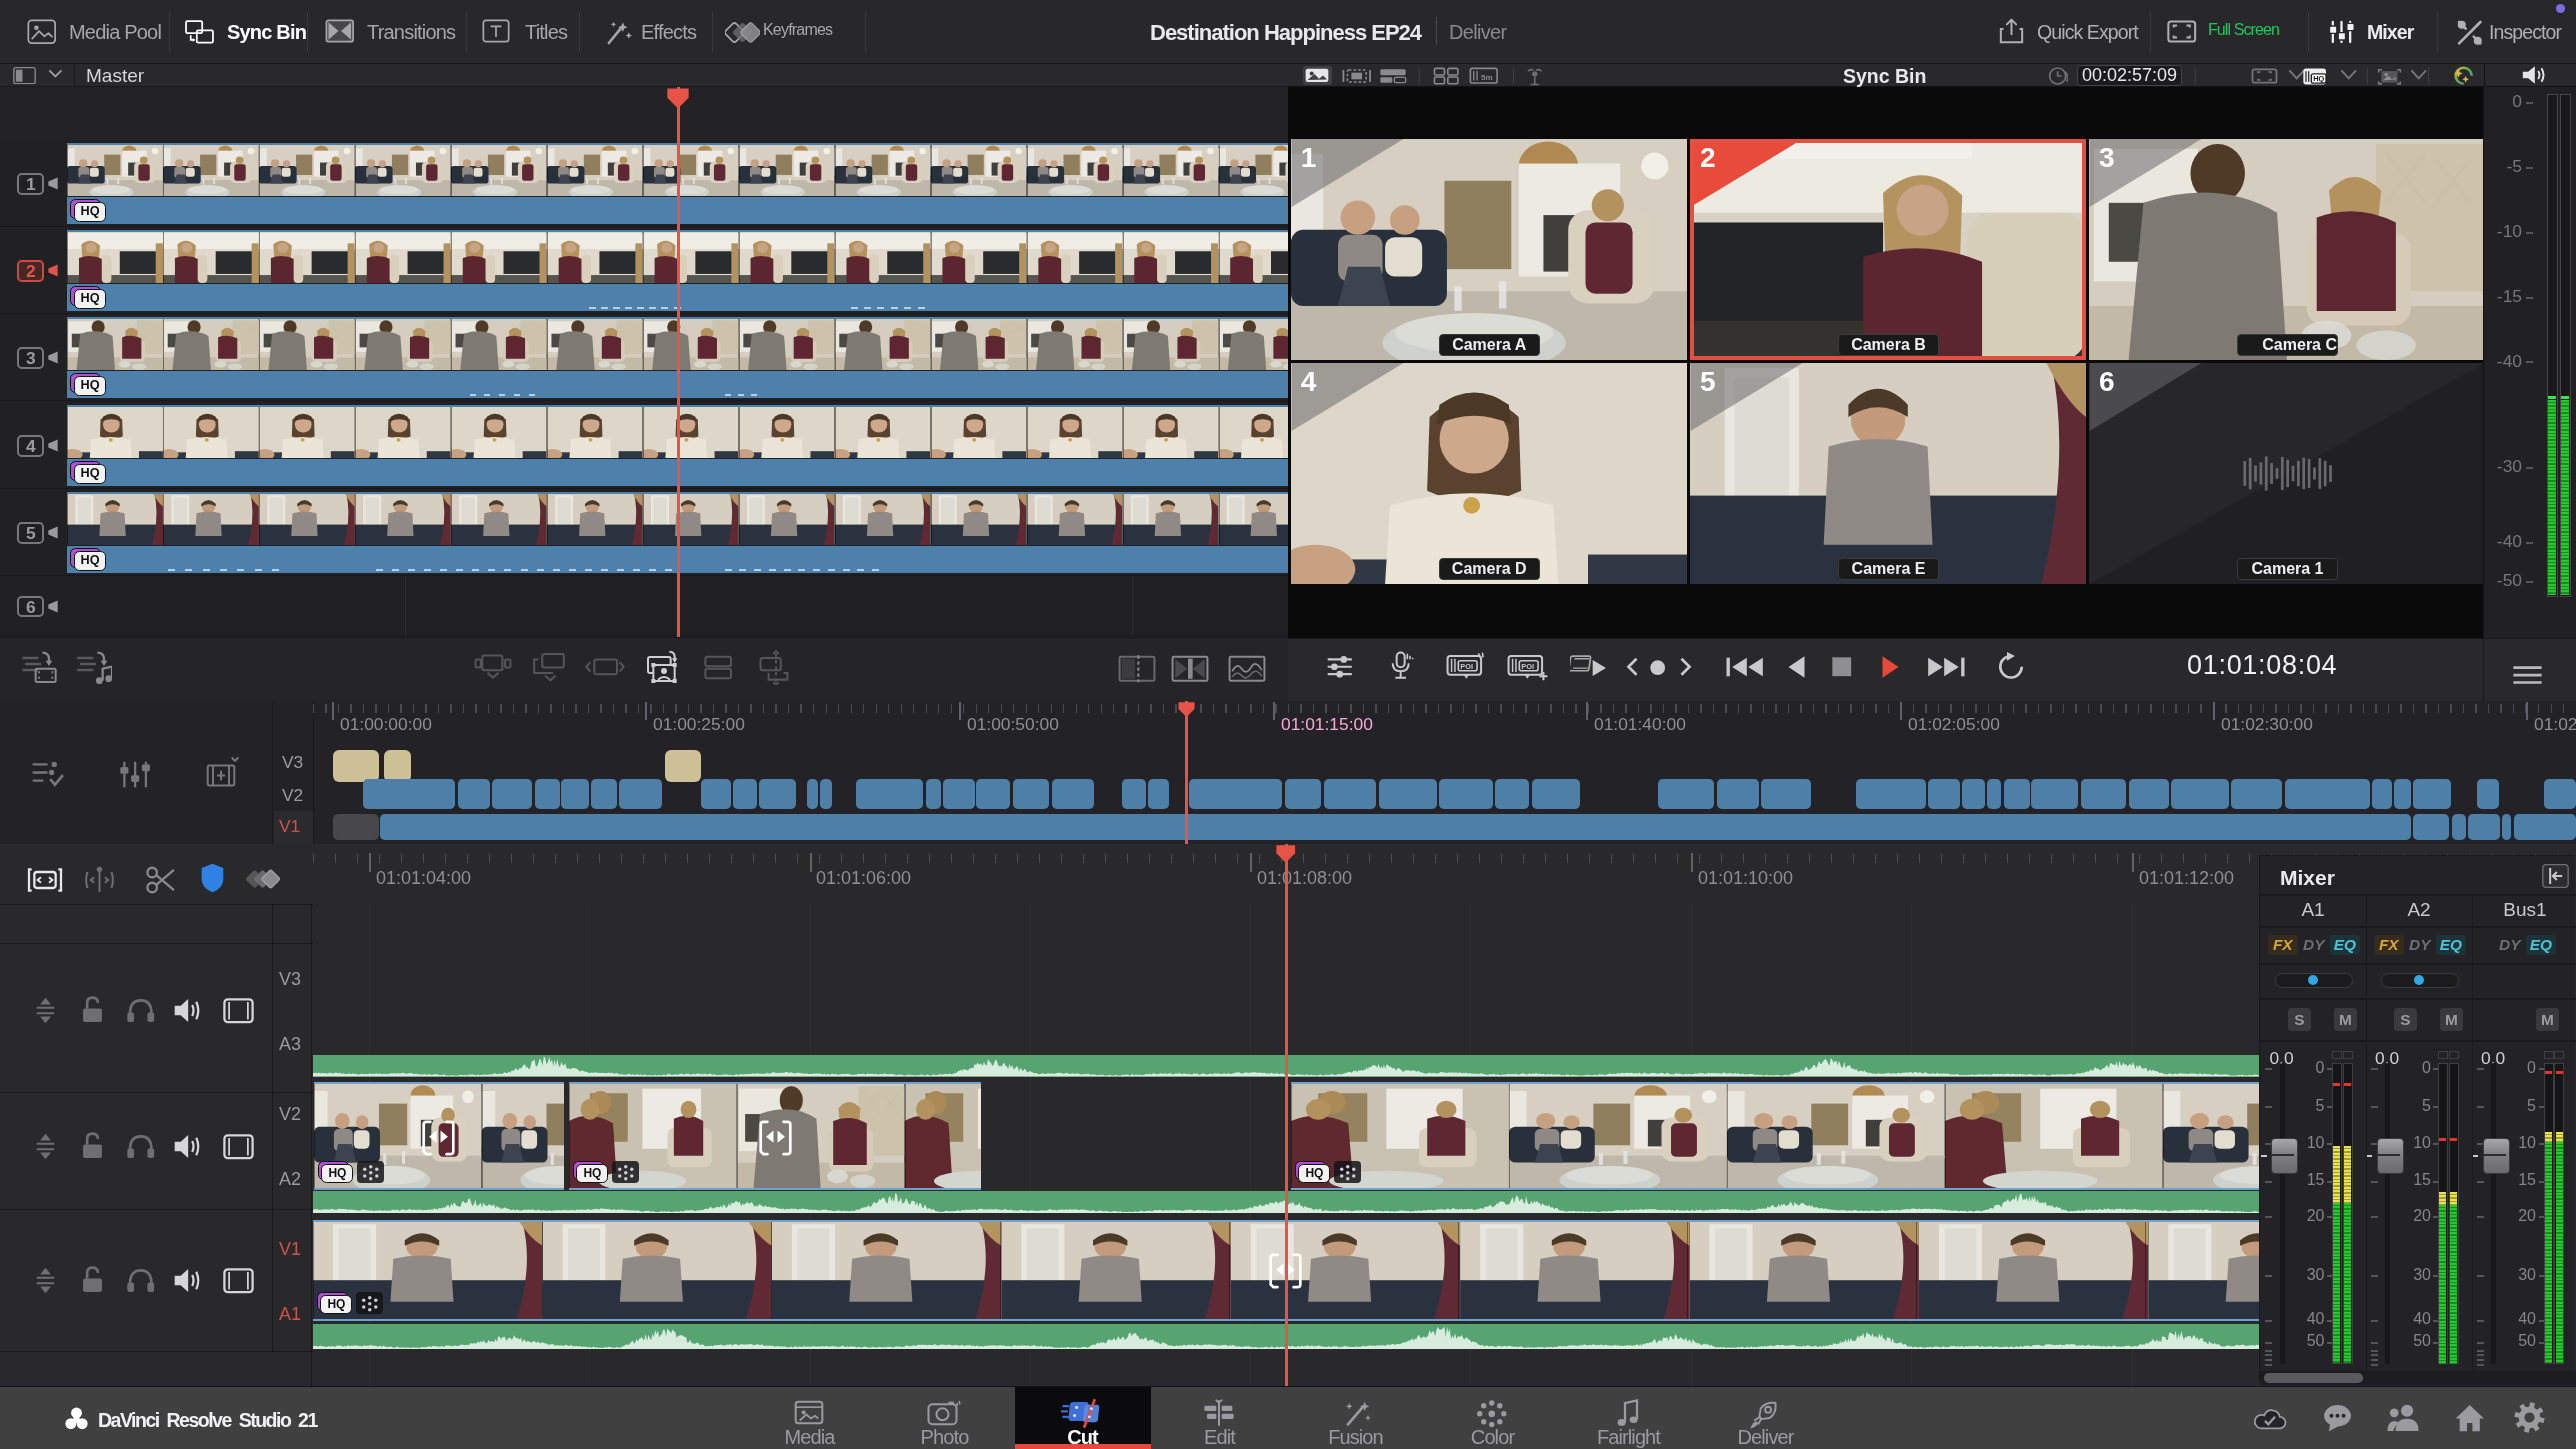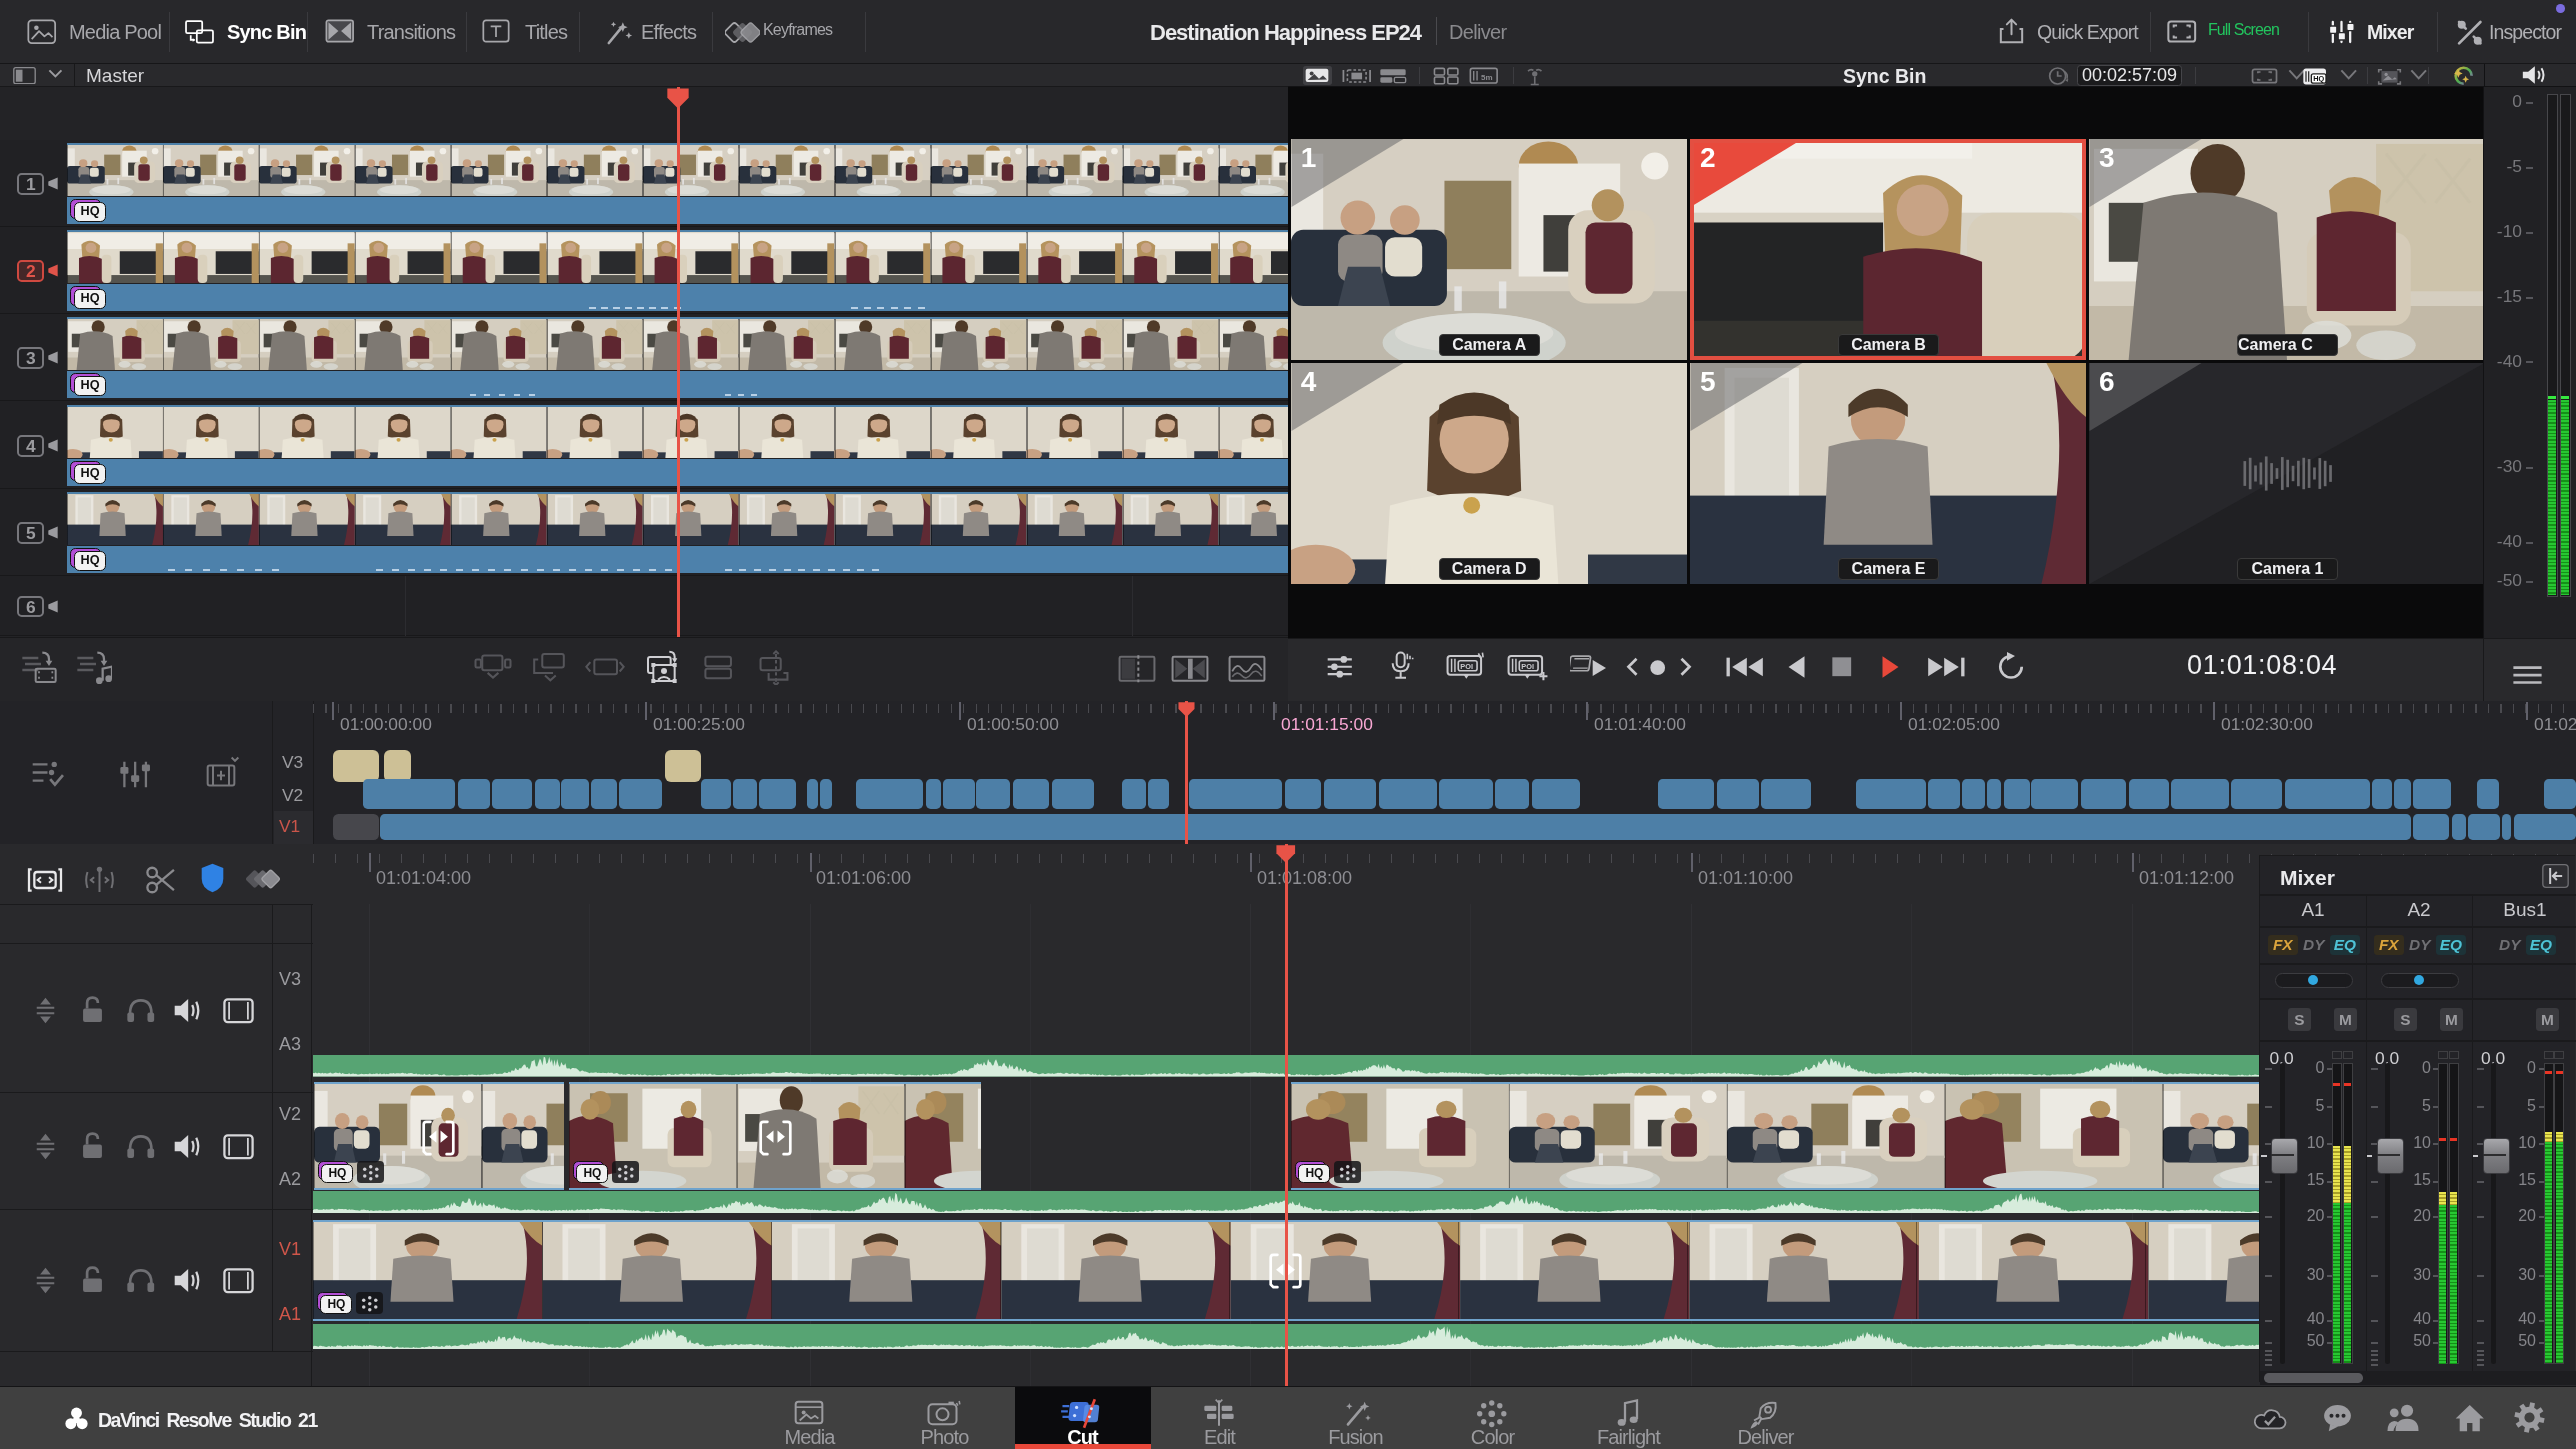--- a/index.html
+++ b/index.html
@@ -648,21 +648,21 @@
 <div class="abs" style="left:0;top:0;width:396px;height:221px;border:4px solid #e34f41"></div>
 </div>
 <div class="abs" style="left:801px;top:75px;width:396px;height:221px;overflow:hidden;background:#242428">
 <svg width="396" height="221" viewBox="0 0 590 330" preserveAspectRatio="none">
         <use href="#scC" width="590" height="330"></use>
       </svg>
 <svg class="abs" style="left:0;top:0" width="113" height="68" viewBox="0 0 168 102">
         <polygon points="0,0 168,0 0,102" fill="rgba(105,105,108,.55)"></polygon>
       </svg>
 <div class="abs" style="left:10px;top:2.7px;font-size:28px;font-weight:bold;color:#fff">3</div>
-<div class="abs" style="left:148px;top:195px;width:101px;height:21.5px;background:#1a1a1b;border:0.7px solid #3a3a3a;border-radius:4px;color:#f0f0f2;font-size:16px;font-weight:bold;text-align:left;line-height:20px">Camera C</div>
+<div class="abs" style="left:148px;top:195px;width:101px;height:21.5px;background:#1a1a1b;border:0.7px solid #3a3a3a;border-radius:4px;color:#f0f0f2;font-size:16px;font-weight:bold;text-align:right;line-height:20px">Camera C</div>
 </div>
 <div class="abs" style="left:2.7px;top:299px;width:396px;height:221px;overflow:hidden;background:#242428">
 <svg width="396" height="221" viewBox="0 0 590 330" preserveAspectRatio="none">
         <use href="#scD" width="590" height="330"></use>
       </svg>
 <svg class="abs" style="left:0;top:0" width="113" height="68" viewBox="0 0 168 102">
         <polygon points="0,0 168,0 0,102" fill="rgba(105,105,108,.55)"></polygon>
       </svg>
 <div class="abs" style="left:10px;top:2.7px;font-size:28px;font-weight:bold;color:#fff">4</div>
 <div class="abs" style="left:148px;top:195px;width:101px;height:21.5px;background:#1a1a1b;border:0.7px solid #3a3a3a;border-radius:4px;color:#f0f0f2;font-size:16px;font-weight:bold;text-align:center;line-height:20px">Camera D</div>

